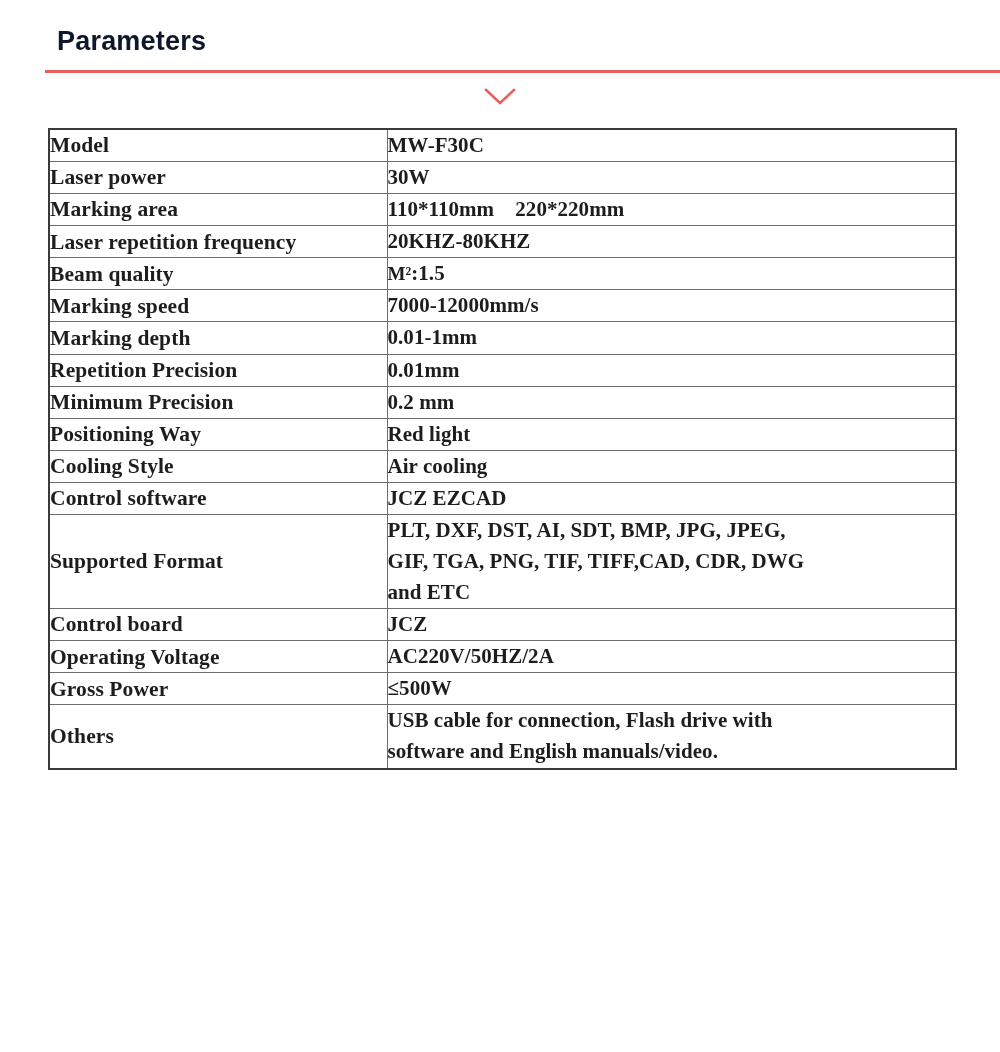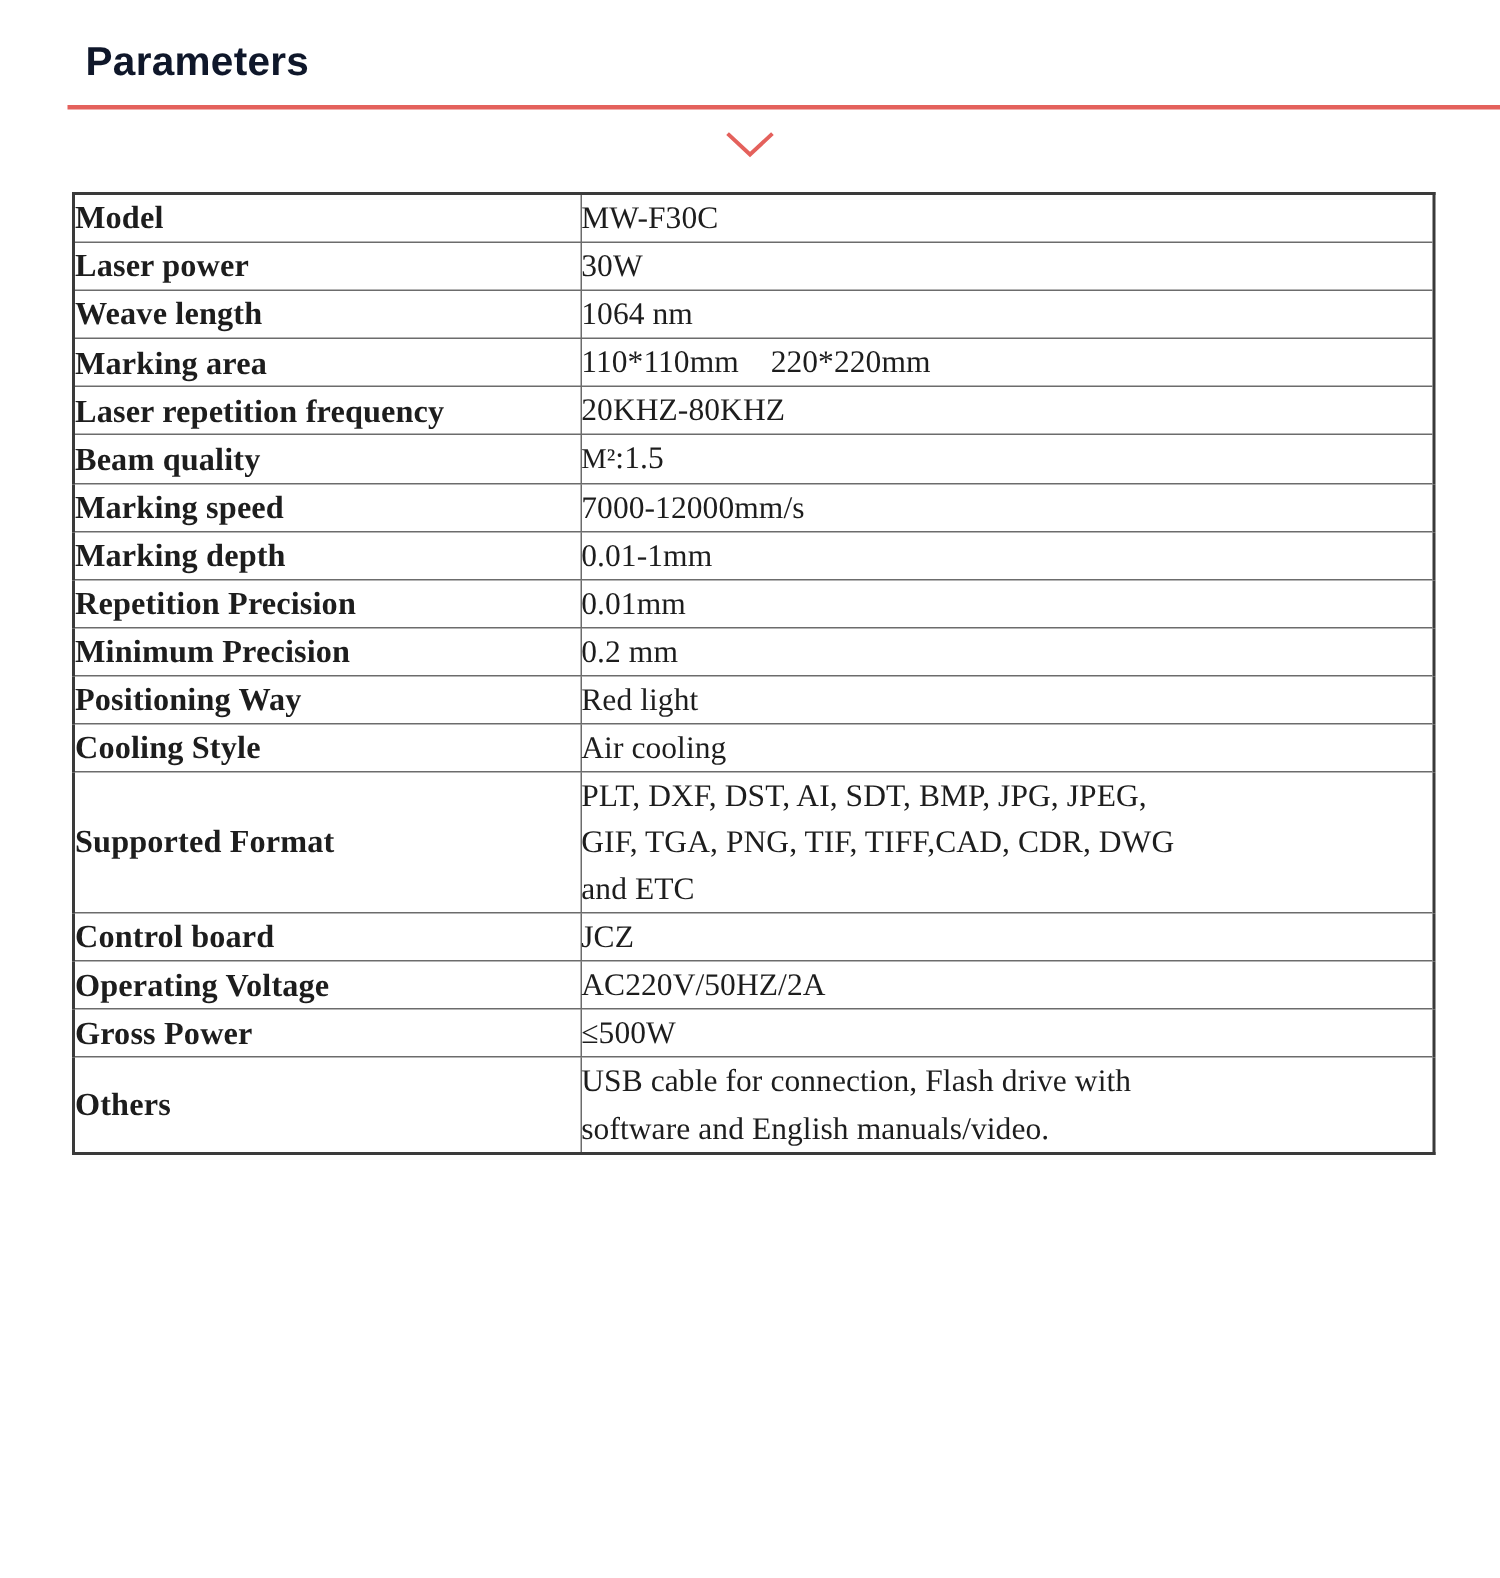--- a/index.html
+++ b/index.html
@@ -89,21 +89,21 @@
   }
 
   .cell-label {
     font-weight: bold;
     font-size: 21.5px;
     padding: 5px 10px 6px 12px;
     line-height: 1.42;
     letter-spacing: 0.1px;
   }
   .cell-value {
-    font-weight: normal;
+    font-weight: bold;
     font-size: 21px;
     padding: 5px 10px 6px 10px;
     line-height: 1.48;
     letter-spacing: 0.05px;
     margin-top: 44px;
   }
   .cell-value .sup-unit {
     font-size: 19px;
     vertical-align: baseline;
   }
@@ -139,26 +139,20 @@
             <span class="line">MW-F30C</span>
           </td>
         </tr>
         <tr>
           <td class="cell-label">Laser power</td>
           <td class="cell-value">
             <span class="line">30W</span>
           </td>
         </tr>
         <tr>
-          <td class="cell-label">Weave length</td>
-          <td class="cell-value">
-            <span class="line">1064 nm</span>
-          </td>
-        </tr>
-        <tr>
           <td class="cell-label">Marking area</td>
           <td class="cell-value">
             <span class="line">110*110mm    220*220mm</span>
           </td>
         </tr>
         <tr>
           <td class="cell-label">Laser repetition frequency</td>
           <td class="cell-value">
             <span class="line">20KHZ-80KHZ</span>
           </td>
@@ -196,20 +190,26 @@
         <tr>
           <td class="cell-label">Positioning Way</td>
           <td class="cell-value">
             <span class="line">Red light</span>
           </td>
         </tr>
         <tr>
           <td class="cell-label">Cooling Style</td>
           <td class="cell-value">
             <span class="line">Air cooling</span>
+          </td>
+        </tr>
+        <tr>
+          <td class="cell-label">Control software</td>
+          <td class="cell-value">
+            <span class="line">JCZ EZCAD</span>
           </td>
         </tr>
         <tr>
           <td class="cell-label">Supported Format</td>
           <td class="cell-value">
             <span class="line">PLT, DXF, DST, AI, SDT, BMP, JPG, JPEG,</span>
             <span class="line">GIF, TGA, PNG, TIF, TIFF,CAD, CDR, DWG</span>
             <span class="line">and ETC</span>
           </td>
         </tr>

